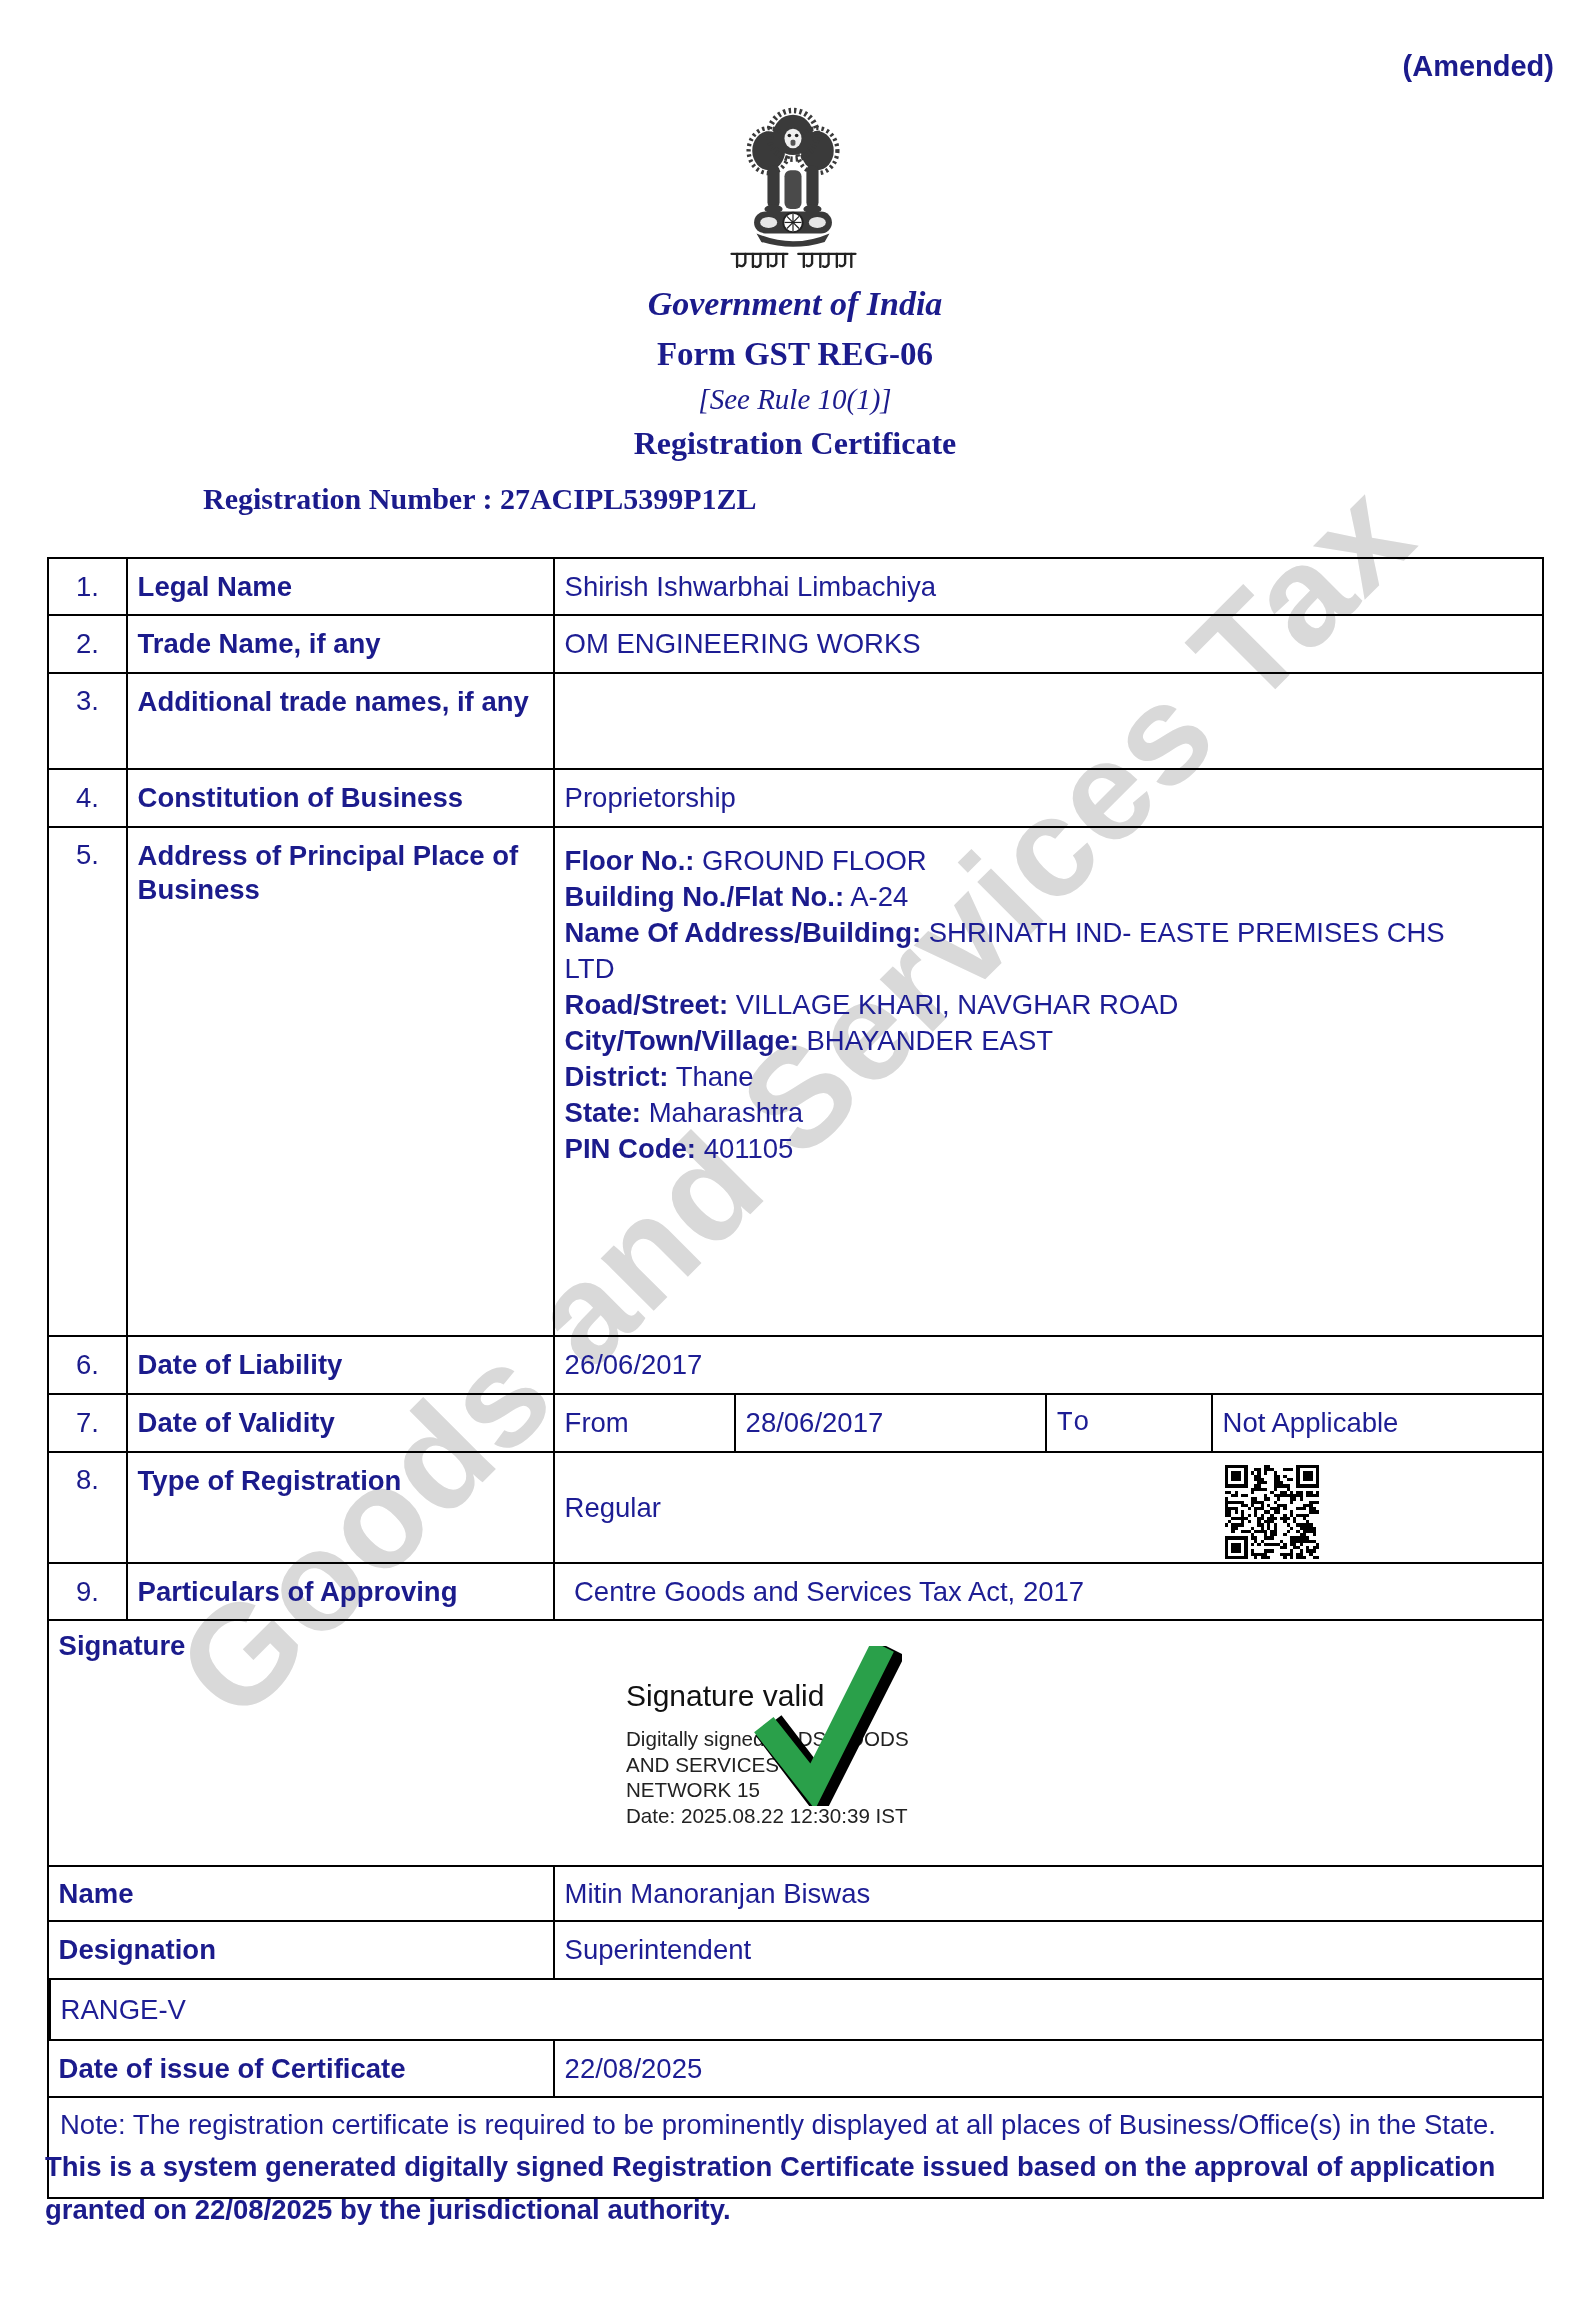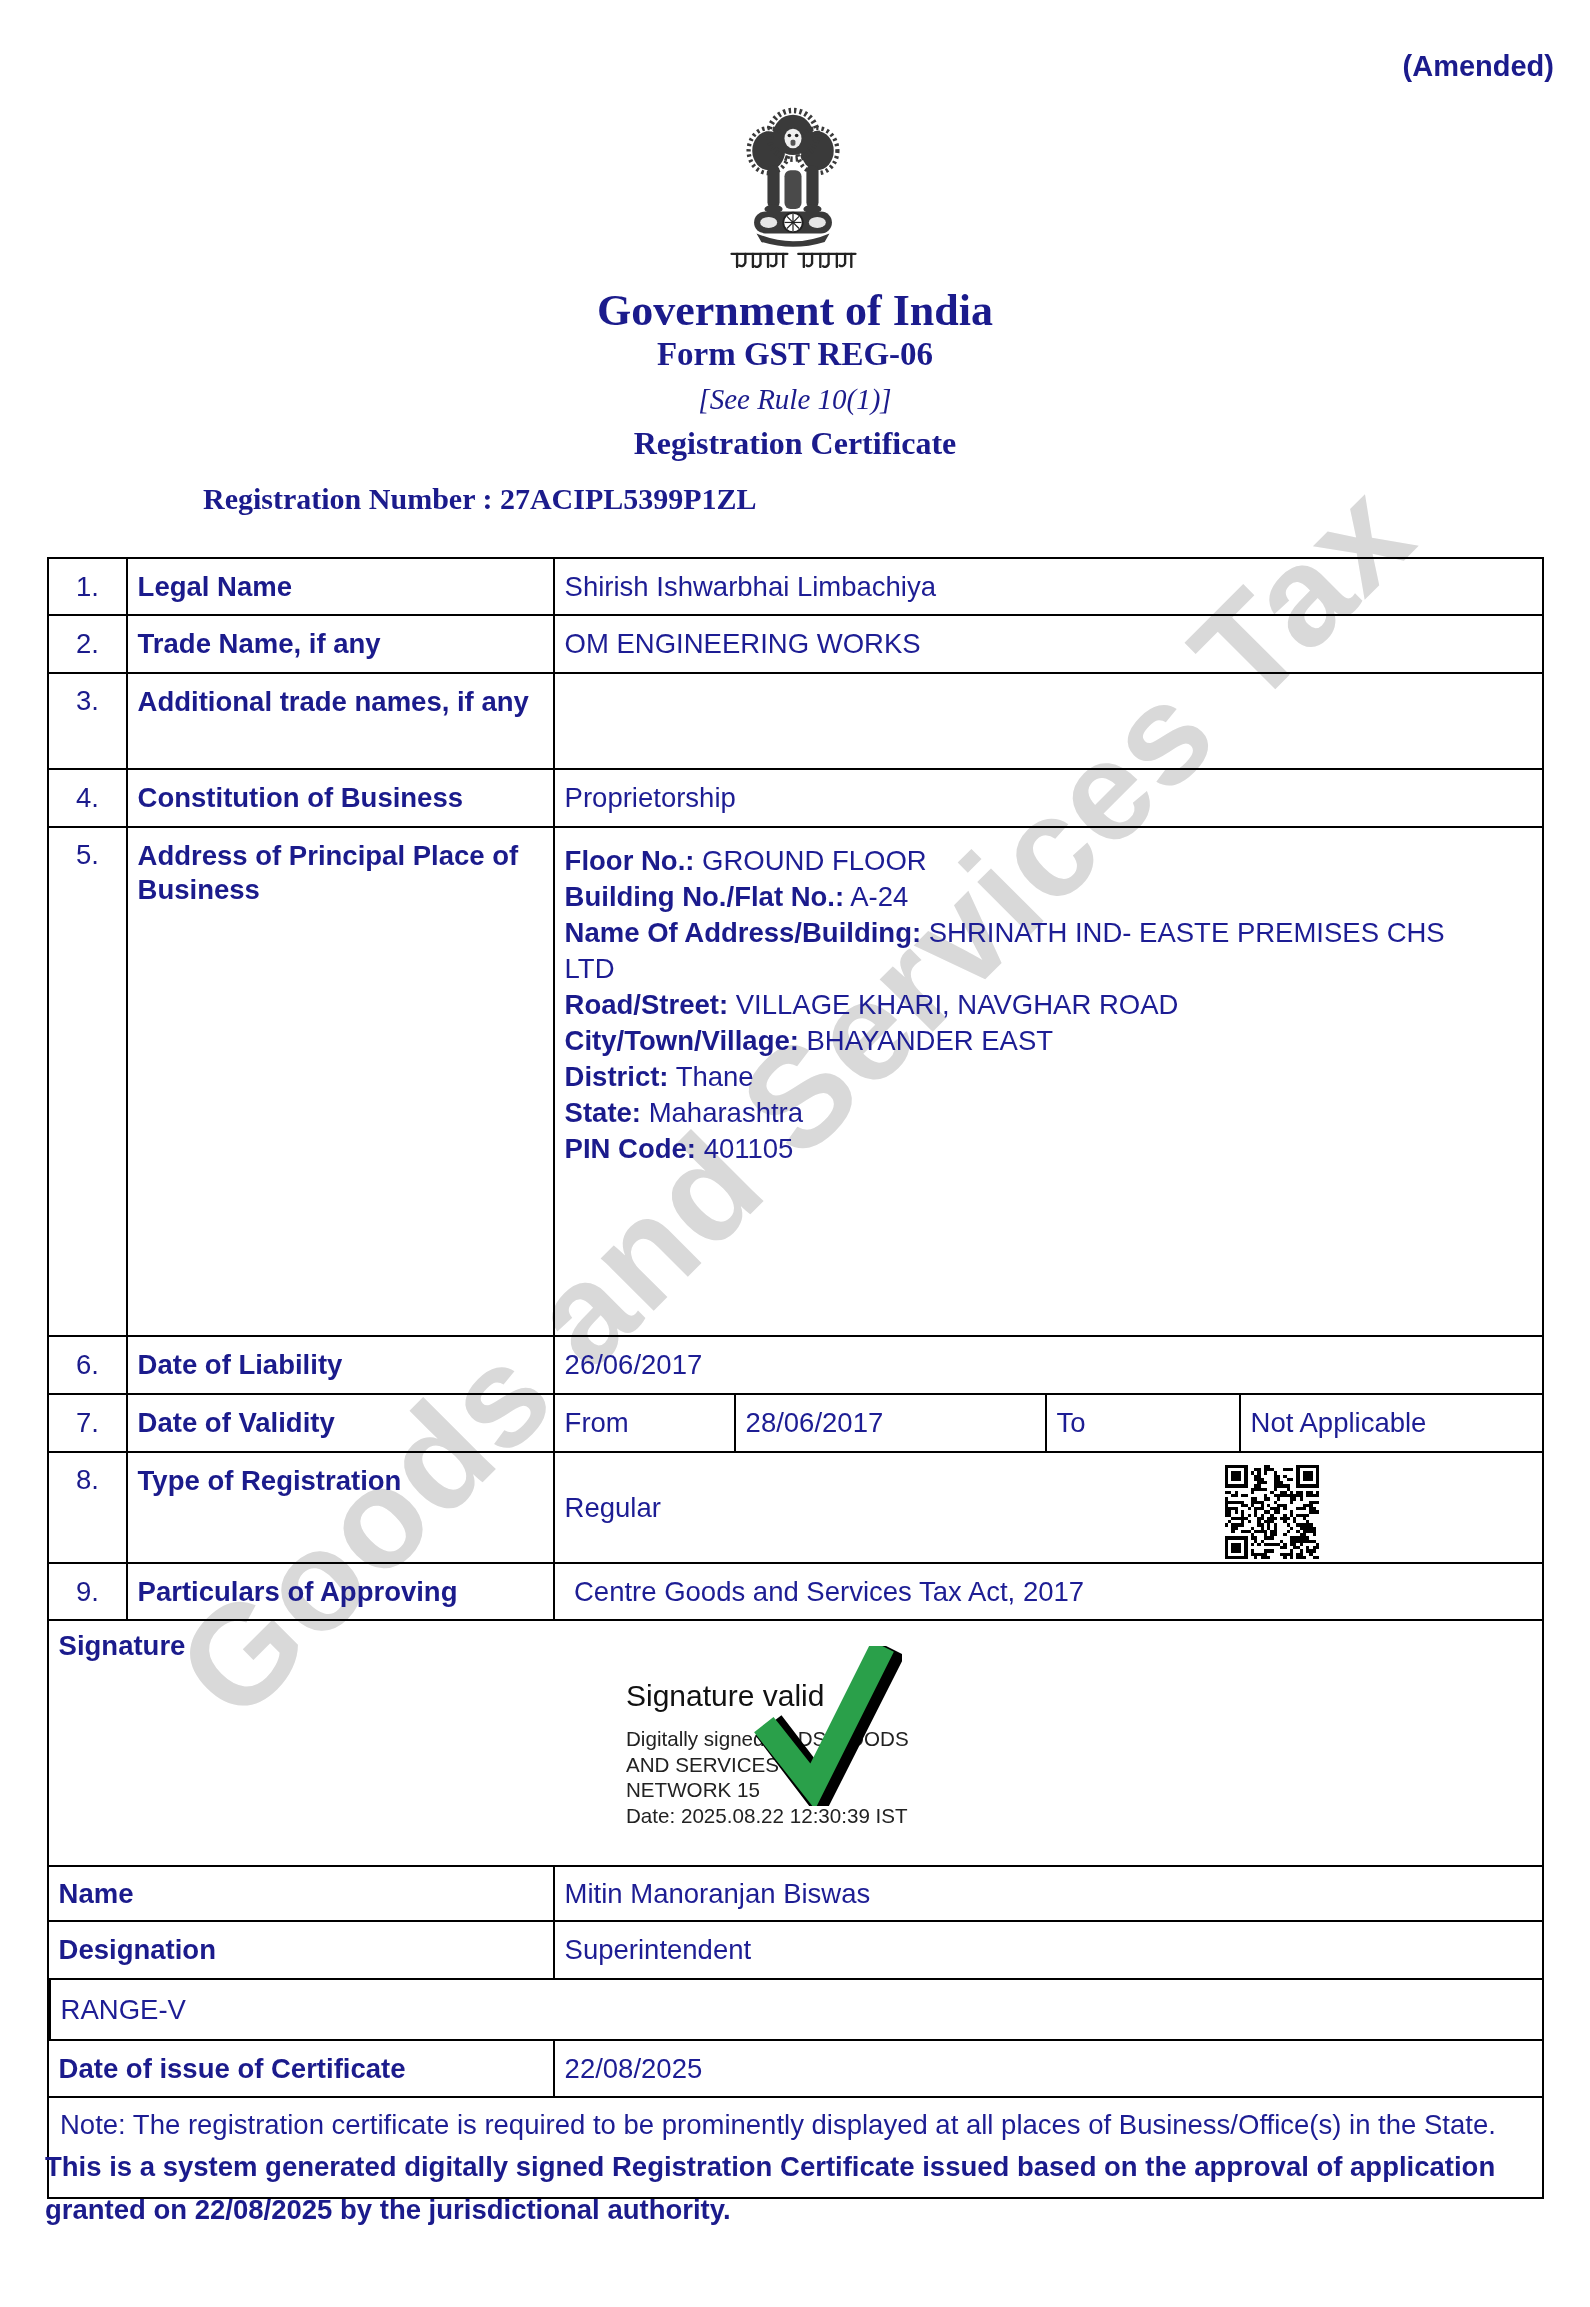--- a/index.html
+++ b/index.html
@@ -7,39 +7,39 @@
         font-family:"Liberation Sans",sans-serif;color:#1b1b8c;}
   
   .watermark{position:absolute;left:50%;top:1101px;transform:translate(-50%,-50%) rotate(-45deg);
              font-size:141px;font-weight:bold;letter-spacing:2.1px;color:#d9d9d9;white-space:nowrap;z-index:0;}
   .content{position:absolute;inset:0;z-index:1;}
   
   .amended{position:absolute;top:50px;right:36px;font-size:29px;font-weight:bold;color:#1b1b8c;}
   .emblem{position:absolute;left:731px;top:102px;width:124px;height:146px;}
   .motto{position:absolute;left:728px;top:249px;width:131px;height:23.4px;}
   .hline{position:absolute;left:0;right:0;text-align:center;font-family:"Liberation Serif",serif;color:#1b1b8c;}
-  .h-govt{top:285px;font-size:44px;font-weight:bold;}
+  .h-govt{top:285px;font-size:34px;font-weight:bold;font-style:italic;}
   .h-form{top:336px;font-size:33px;font-weight:bold;}
   .h-rule{top:383px;font-size:29px;font-style:italic;}
   .h-title{top:425px;font-size:32px;font-weight:bold;}
   .h-reg{position:absolute;left:155px;top:482px;font-family:"Liberation Serif",serif;
          font-size:30px;font-weight:bold;color:#1b1b8c;margin-left:48px;}
   
   .tbl{position:absolute;left:47px;top:557px;width:1497px;border:2.8px solid #000;box-sizing:border-box;background:transparent;}
   .tr{display:flex;border-top:2.8px solid #000;box-sizing:border-box;position:relative;}
   .tr.first{border-top:none;}
   .td{box-sizing:border-box;border-left:2.1px solid #000;display:flex;align-items:center;
       padding:0 9.6px;min-width:0;}
   .td.nb{border-left:none;}
   .c-no{width:77px;flex:none;justify-content:center;}
   .c-label{width:427px;flex:none;}
   .c-val{flex:1;}
   .c-from{width:181px;flex:none;}
   .c-fdate{width:311px;flex:none;}
-  .c-to{width:194px;flex:none;}
+  .c-to{width:166px;flex:none;font-family:Liberation Mono, monospace;}
   .c-label2{width:504px;flex:none;}
   .top{align-items:flex-start;padding-top:11px;}
   .h1{height:55px}.h2{height:58px}.h3{height:96px}.h4{height:58px}.h5{height:509px}
   .h6{height:58px}.h7{height:58px}.h8{height:111px}.h9{height:57px}
   .hsig{height:246px}.hname{height:55px}.hdesig{height:58px}.hjuris{height:61px}
   .hdate{height:57px}.hnote{height:101px}
   .lbl{font-weight:bold;font-size:27.5px;color:#1b1b8c;line-height:1.22;}
   .val{font-size:27.5px;color:#1d1d94;line-height:1.22;}
   .no{font-size:27.5px;color:#1b1b8c;}
   

